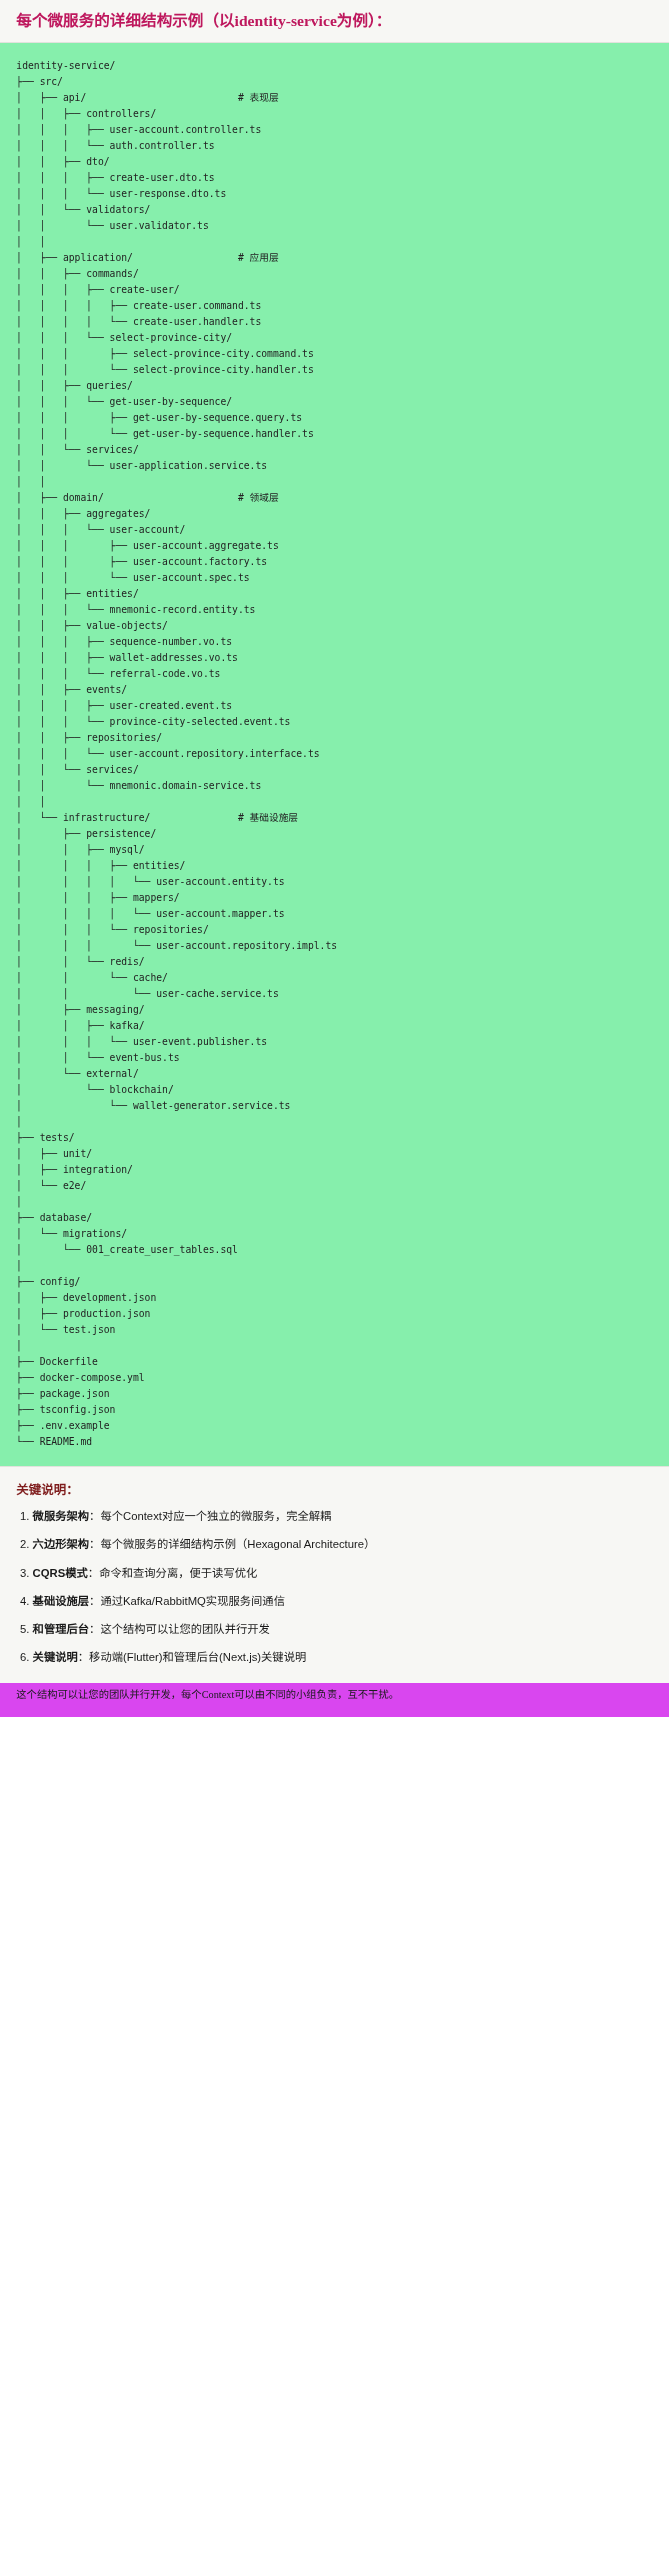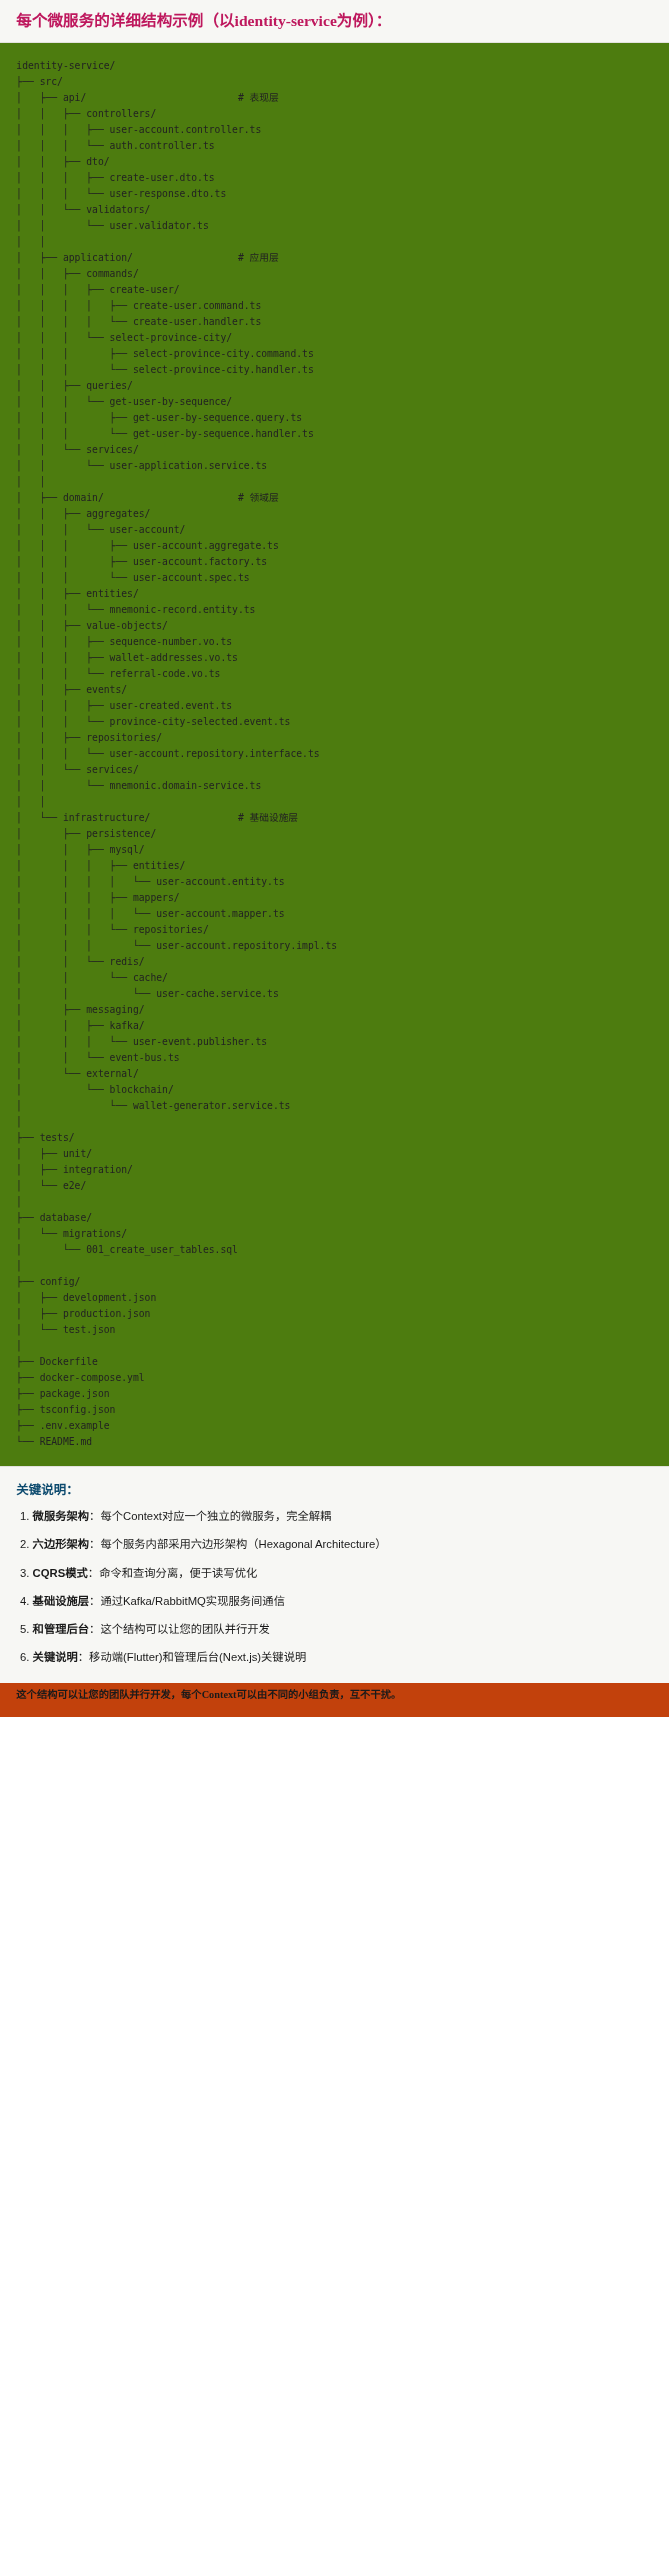--- a/index.html
+++ b/index.html
@@ -25,21 +25,21 @@
     font-size:15.6px;
     line-height:1.3;
     font-weight:bold;
     font-family:"Liberation Serif","DejaVu Serif",serif;
     color:#be185d;
     letter-spacing:0px;
   }
 
   
   .tree-block{
-    background:#4d7c0f;
+    background:#86efac;
     padding:15px 16.3px 16.3px 16.3px;
     box-sizing:border-box;
   }
   pre.tree{
     margin:0;
     font-family:"DejaVu Sans Mono","Liberation Mono",monospace;
     font-size:9.7px;
     line-height:16px;
     color:#222222;
     white-space:pre;
@@ -52,42 +52,41 @@
     background:#f7f7f4;
     border-top:0.6px solid #e2e2dd;
     padding:12.5px 16.3px 6.3px 16.3px;
     box-sizing:border-box;
   }
   .notes-title{
     margin:0 0 10px 0;
     font-size:12.5px;
     font-weight:bold;
     font-family:"Liberation Serif","DejaVu Serif",serif;
-    color:#0c4a6e;
+    color:#7f1d1d;
   }
   ol.note-list{
     margin:0;
     padding:0 0 0 16.3px;
     list-style:decimal;
   }
   ol.note-list li{
     font-size:11.3px;
     line-height:1.55;
     margin:0 0 10.6px 0;
     font-family:Liberation Sans, sans-serif;
     color:#1a1a1a;
   }
   ol.note-list li .nterm{font-weight:bold;}
   ol.note-list li .ndesc{font-weight:normal;}
 
   .closing{
-    background:#c2410c;
+    background:#d946ef;
     padding:3.8px 16.3px 13.8px 16.3px;
     box-sizing:border-box;
-    font-weight:bold;
   }
   .closing p{
     margin:0;
     font-size:10.3px;
     line-height:1.6;
     font-family:"Liberation Serif","DejaVu Serif",serif;
     color:#1a1a1a;
   }
 </style>
 </head>
@@ -189,21 +188,21 @@
 └── README.md</pre>
   </section>
 
   <section class="notes">
     <h2 class="notes-title">关键说明：</h2>
     <ol class="note-list">
       <li>
         <span class="nterm">微服务架构</span><span class="ndesc">：每个Context对应一个独立的微服务，完全解耦</span>
       </li>
       <li>
-        <span class="nterm">六边形架构</span><span class="ndesc">：每个服务内部采用六边形架构（Hexagonal Architecture）</span>
+        <span class="nterm">六边形架构</span><span class="ndesc">：每个微服务的详细结构示例（Hexagonal Architecture）</span>
       </li>
       <li>
         <span class="nterm">CQRS模式</span><span class="ndesc">：命令和查询分离，便于读写优化</span>
       </li>
       <li>
         <span class="nterm">基础设施层</span><span class="ndesc">：通过Kafka/RabbitMQ实现服务间通信</span>
       </li>
       <li>
         <span class="nterm">和管理后台</span><span class="ndesc">：这个结构可以让您的团队并行开发</span>
       </li>

